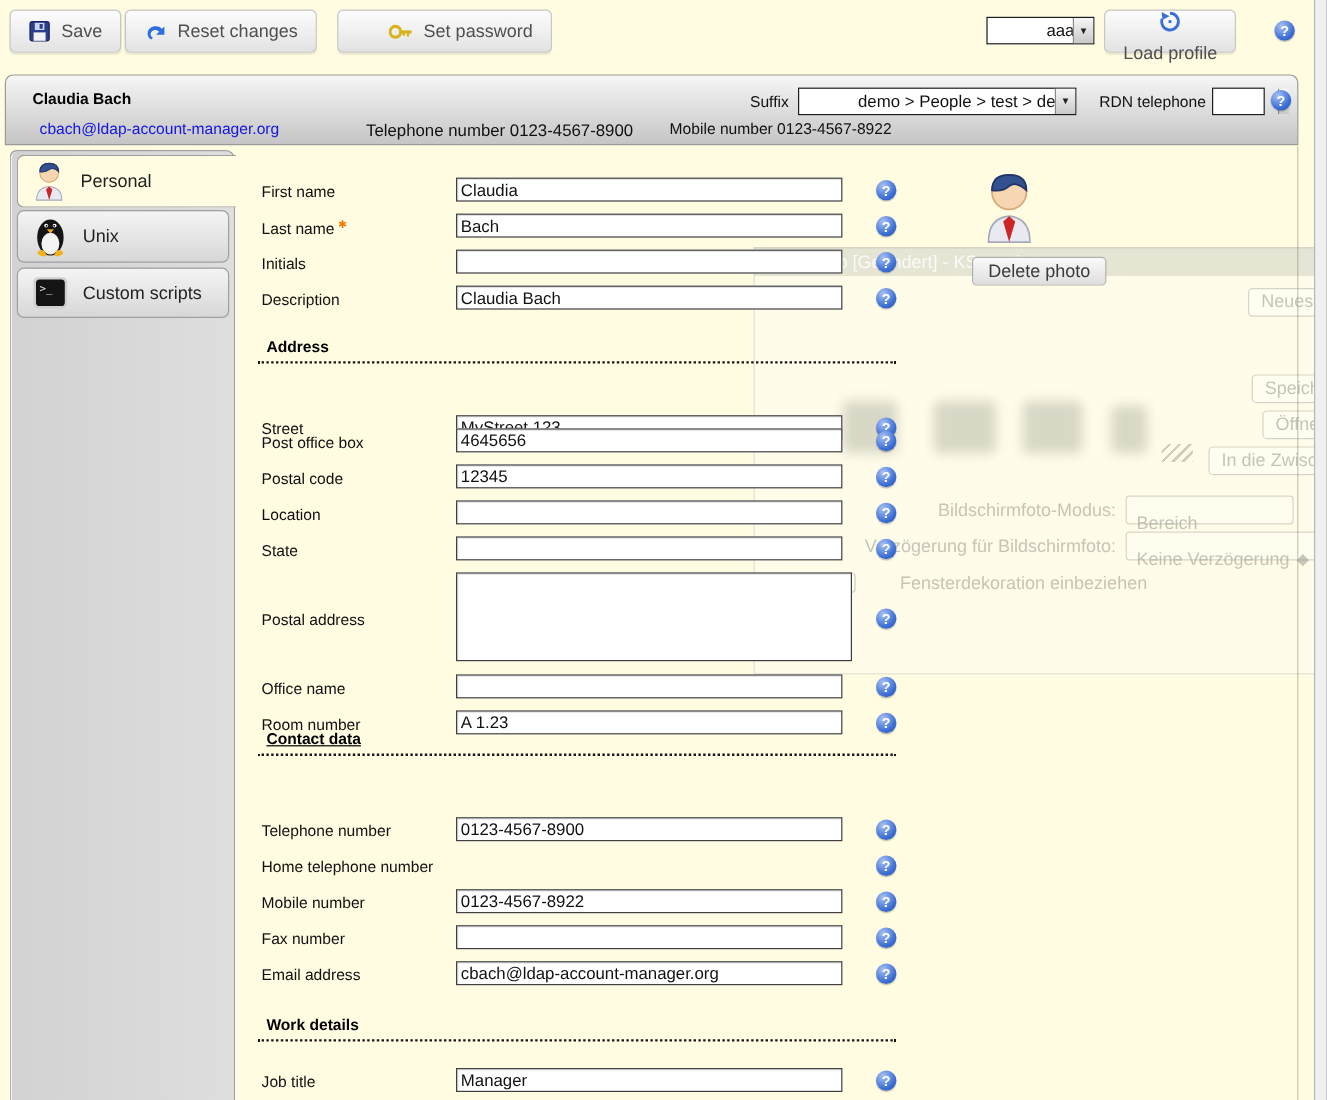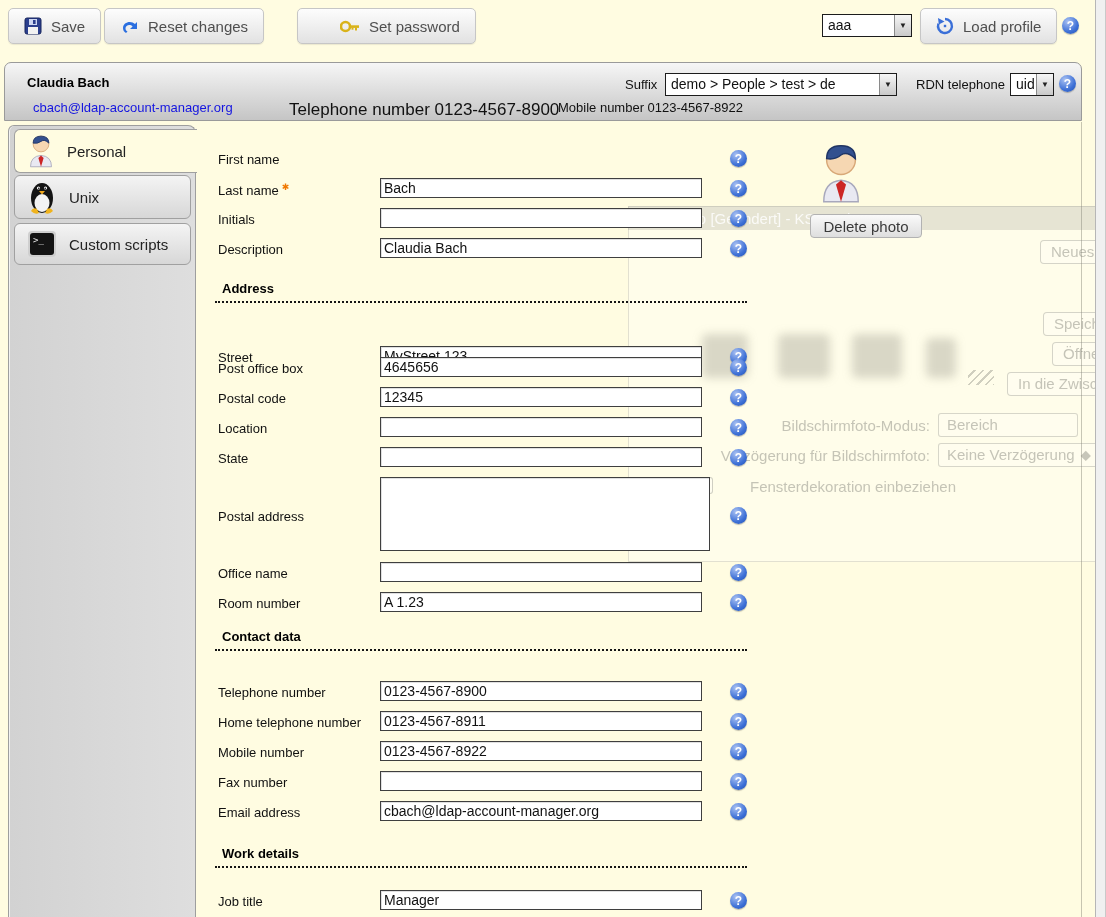--- a/index.html
+++ b/index.html
@@ -16,21 +16,21 @@
     border:1px solid #c6c6c6; border-radius:5px; color:#4f4f4f; font-size:15px;
     box-shadow:0 1px 1px rgba(0,0,0,.08); cursor:pointer; white-space:nowrap;
   }
   .btn svg { flex:0 0 auto; }
 
   
   .fsel {
     position:absolute; display:flex; align-items:stretch; background:#fff;
     border:1px solid #1c1c1c; height:23px; font-size:14px; color:#111; cursor:pointer;
   }
-  .fsel .fsel-v { flex:1; padding:2px 5px 0 5px; white-space:nowrap; overflow:hidden; }
+  .fsel .fsel-v { flex:1; padding:2px 5px 0 5px; white-space:nowrap; overflow:hidden;margin-left:44px; }
   .fsel .fsel-a {
     width:17px; background:linear-gradient(#f6f6f6,#c9c9c9); border-left:1px solid #8a8a8a;
     display:flex; align-items:center; justify-content:center; font-size:8px; color:#222;
   }
   .fsel .fsel-a::before { content:"▼"; }
 
   
   .help {
     width:17px; height:17px; border-radius:50%;
     background:radial-gradient(circle at 35% 28%, #a9c1f2, #3c6fd6 62%, #2451b0);
@@ -41,21 +41,21 @@
   .help::before { content:"?"; }
 
   
   .gbar {
     position:absolute; left:4px; top:62px; width:1078px; height:59px;
     background:linear-gradient(#f6f6f6,#c5c5c5);
     border:1px solid #9a9a9a; border-radius:7px 7px 0 0;
   }
   .gbar .title { position:absolute; left:22px; top:12px; font-size:13px; font-weight:bold; color:#000; }
   .gbar .mail  { position:absolute; left:28px; top:37px; font-size:13px; color:#1515e0; cursor:pointer; }
-  .gbar .tel   { position:absolute; left:284px; top:37px; font-size:17px; }
+  .gbar .tel   { position:absolute; left:300px; top:37px; font-size:14px; }
   .gbar .mob   { position:absolute; left:553px; top:37px; font-size:13px; }
   .gbar .suffix-lbl { position:absolute; left:620px; top:14px; font-size:13px; }
   .gbar .rdn-lbl    { position:absolute; left:911px; top:14px; font-size:13px; }
 
   
   .sidebar {
     position:absolute; left:8px; top:125px; width:188px; height:792px;
     background:linear-gradient(to right,#d2d2d2,#dedede);
     border:1px solid #9e9e9e; border-bottom:none; border-radius:6px 8px 0 0;
     box-shadow:inset 1px 0 0 #f2f2f2;
@@ -124,21 +124,21 @@
   .g-blob { border-radius:5px; background:rgba(110,110,98,.26); filter:blur(5px); }
   .g-b1 { left:702px; top:334px; width:46px; height:44px; }
   .g-b2 { left:778px; top:334px; width:52px; height:44px; }
   .g-b3 { left:852px; top:334px; width:50px; height:44px; }
   .g-b4 { left:926px; top:338px; width:30px; height:40px; }
   .g-grip { left:968px; top:370px; width:26px; height:15px;
     background:repeating-linear-gradient(135deg, transparent 0 4px, rgba(150,150,138,.45) 4px 6px); }
   .g-lblr { width:290px; text-align:right; }
   .g-mode-l  { left:640px; top:417px; }
   .g-delay-l { left:640px; top:447px; }
-  .g-val { height:24px; padding:2px 0 0 8px; border:1px solid rgba(150,150,140,.38);
+  .g-val { height:24px; padding:14px 0 0 8px; border:1px solid rgba(150,150,140,.38);
     background:rgba(255,255,255,.22); border-radius:3px; }
   .g-mode-v  { left:938px; top:413px; width:140px; }
   .g-delay-v { left:938px; top:443px; width:160px; }
   .g-delay-v::after { content:"⬥"; position:absolute; right:6px; color:rgba(162,162,150,.6); }
   .g-check { left:696px; top:477px; width:17px; height:17px;
     border:1px solid rgba(150,150,140,.45); background:rgba(255,255,255,.30); border-radius:3px; }
   .g-check::after { content:"✓"; position:absolute; left:2px; top:-2px; color:rgba(160,160,150,.6); }
   .g-check-l { left:722px; top:478px;margin-left:28px; }
   .g-help { left:618px; top:505px; width:64px; height:26px; padding-top:3px; text-align:center;
     border:1px solid rgba(150,150,140,.42); background:rgba(255,255,255,.25); border-radius:4px; }
@@ -181,36 +181,36 @@
     <span>Save</span>
   </div>
 
   <div class="btn" style="left:104px; top:8px;">
     <svg width="19" height="16" viewBox="0 0 19 16">
       <path d="M3 10 C3 4, 11 2, 15 6 L17 4 L17 11 L10 11 L12.6 8.4 C10 5.6, 5.5 7, 5.5 10.5 C5.5 12, 6.5 13, 7.5 13.5 L6 15 C4 14, 3 12.3, 3 10 Z" fill="#2b6fe0"></path>
     </svg>
     <span>Reset changes</span>
   </div>
 
-  <div class="btn" style="left:297px; top:8px;padding-left:42px;">
+  <div class="btn" style="left:281px; top:8px;padding-left:42px;">
     <svg width="20" height="13" viewBox="0 0 20 13">
       <circle cx="5.5" cy="6.5" r="4.5" fill="none" stroke="#d9b31a" stroke-width="2.6"></circle>
       <rect x="9" y="5.3" width="10" height="2.6" fill="#d9b31a"></rect>
       <rect x="15" y="7.5" width="2" height="3" fill="#d9b31a"></rect>
       <rect x="11.5" y="7.5" width="2" height="2.2" fill="#d9b31a"></rect>
     </svg>
     <span>Set password</span>
   </div>
 
   <div class="fsel" style="left:822px; top:14px; width:90px;">
     <span class="fsel-v">aaa</span>
     <span class="fsel-a"></span>
   </div>
 
-  <div class="btn" style="left:920px; top:8px;">
+  <div class="btn" style="left:920px; top:8px;flex-direction:column;">
     <svg width="18" height="18" viewBox="0 0 18 18">
       <path d="M9 2 A7 7 0 1 1 2.4 6.6" fill="none" stroke="#3a6fd8" stroke-width="2.4"></path>
       <path d="M2 1 L2.8 7.4 L8.6 4.6 Z" fill="#3a6fd8"></path>
       <rect x="7.8" y="7.8" width="2.4" height="2.4" fill="#3a6fd8"></rect>
     </svg>
     <span>Load profile</span>
   </div>
 
   <span class="help" style="position:absolute; left:1062px; top:17px;"></span>
 
@@ -275,20 +275,21 @@
       <path d="M6 12 Q6 3 16 3 Q26 3 26 12 Q20 6.5 16 9.5 Q12 13 6 12 Z" fill="#33508f" stroke="#1f3566"></path>
       <path d="M16 27 L19.5 30 L16 42 L12.5 30 Z" fill="#cc2525"></path>
     </svg>
   </div>
   <div class="del-photo">
     <span>Delete photo</span>
   </div>
 
   <div class="frow" style="top:148px;">
     <span class="lbl">First name</span>
+    <input value="Claudia" style="">
     <span class="help"></span>
   </div>
   <div class="frow" style="top:178px;">
     <span class="lbl req">Last name</span>
     <input value="Bach" style="">
     <span class="help"></span>
   </div>
   <div class="frow" style="top:208px;">
     <span class="lbl">Initials</span>
     <input value="" style="">
@@ -339,31 +340,30 @@
     <span class="lbl">Office name</span>
     <input value="" style="">
     <span class="help"></span>
   </div>
   <div class="frow" style="top:592px;">
     <span class="lbl">Room number</span>
     <input value="A 1.23" style="">
     <span class="help"></span>
   </div>
 
-  <div class="section" style="top:629px;">
+  <div class="section" style="top:608px;text-decoration:underline;">
     <span>Contact data</span>
   </div>
   <div class="frow" style="top:681px;">
     <span class="lbl">Telephone number</span>
     <input value="0123-4567-8900" style="">
     <span class="help"></span>
   </div>
   <div class="frow" style="top:711px;">
     <span class="lbl">Home telephone number</span>
-    <input value="0123-4567-8911" style="">
     <span class="help"></span>
   </div>
   <div class="frow" style="top:741px;">
     <span class="lbl">Mobile number</span>
     <input value="0123-4567-8922" style="">
     <span class="help"></span>
   </div>
   <div class="frow" style="top:771px;">
     <span class="lbl">Fax number</span>
     <input value="" style="">

